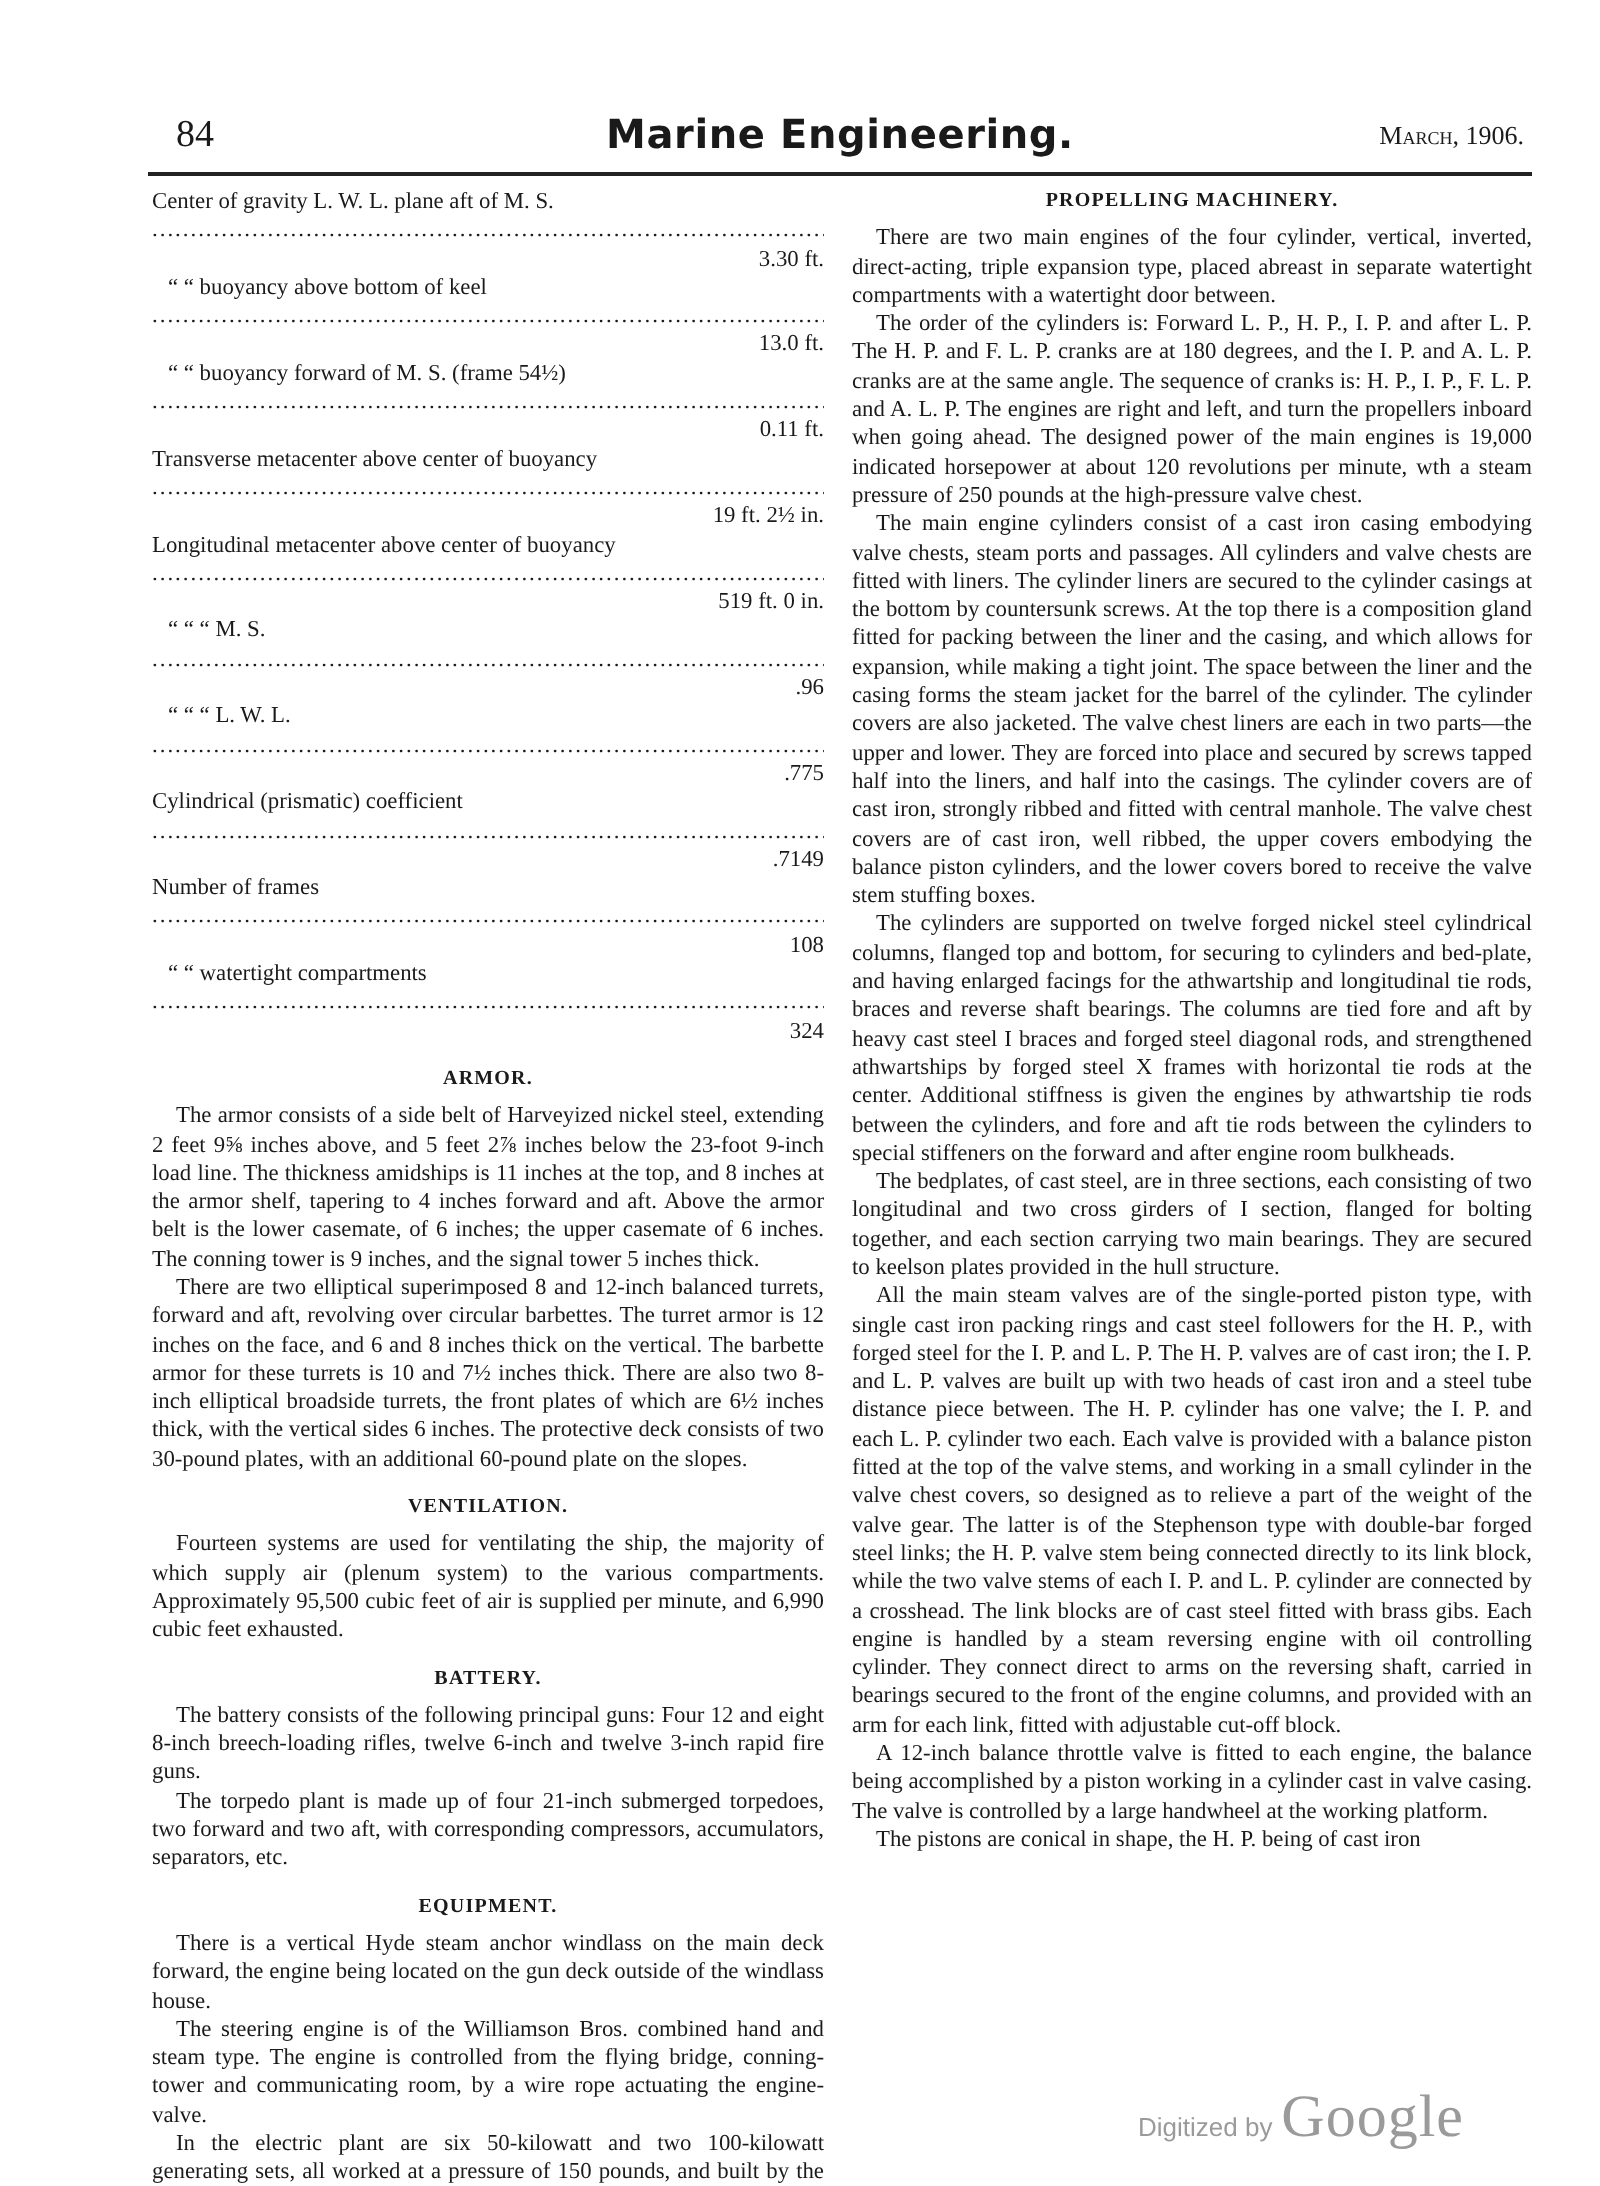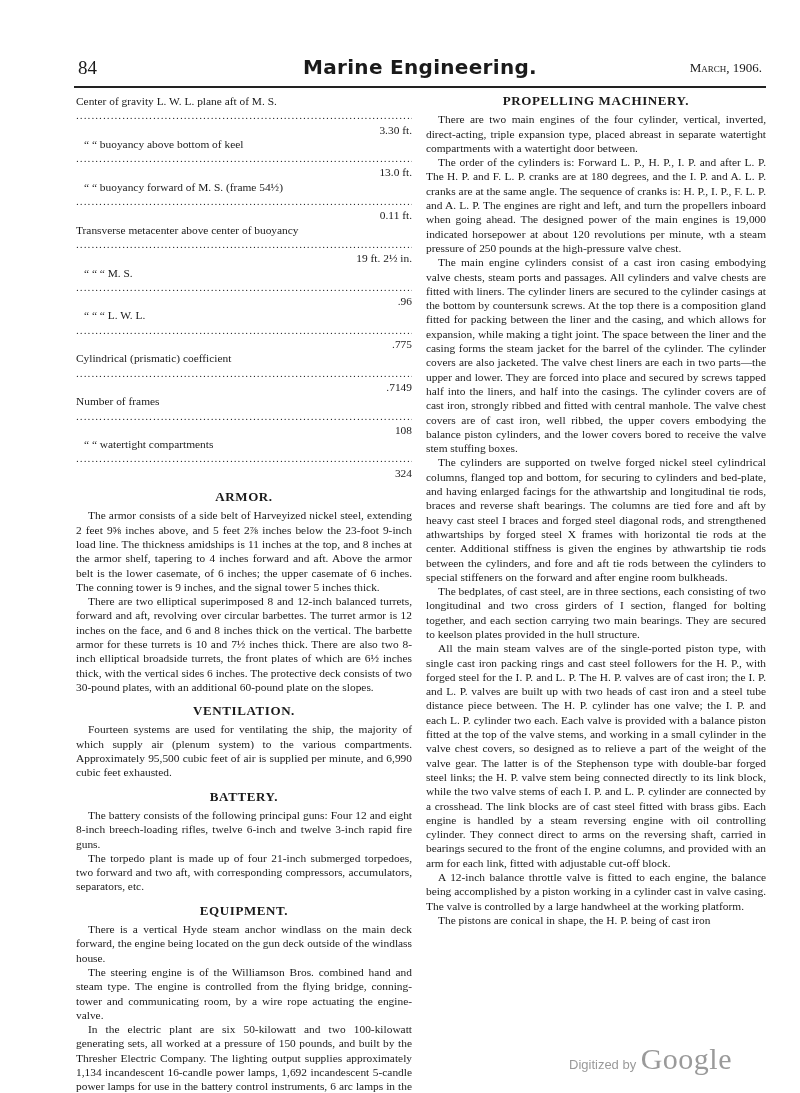--- a/index.html
+++ b/index.html
@@ -1,34 +1,34 @@
 <!DOCTYPE html>
 <html><head>
 <meta charset="utf-8">
 <style>
   html, body { margin:0; padding:0; background:#ffffff; }
   body { width:800px; height:1093px; position:relative; overflow:hidden;
          font-family:"Liberation Serif","DejaVu Serif",serif; color:#1a1a1a; }
   .header { position:absolute; left:74px; top:55px; width:692px; height:30px; }
-  .pagenum { position:absolute; left:4px; top:2px; font-size:19px; }
+  .pagenum { position:absolute; left:14px; top:2px; font-size:19px; }
   .journal { position:absolute; left:0; width:100%; top:0; text-align:center;
              font-family:"DejaVu Sans","Liberation Sans",sans-serif; font-weight:bold; font-size:20px; letter-spacing:0.3px; }
   .date { position:absolute; right:4px; top:5px; font-size:13px; font-variant:small-caps; }
   .rule { position:absolute; left:74px; top:86px; width:692px; height:2px; background:#222; }
   .col { position:absolute; top:94px; font-size:11.4px; line-height:14.3px; text-align:justify; }
   .col.left { left:76px; width:336px; }
   .col.right { left:426px; width:340px; }
   .spec { display:flex; white-space:nowrap;flex-direction:column; }
   .spec .lbl { flex:0 0 auto; }
   .spec .dots { flex:1 1 auto; overflow:hidden; letter-spacing:1px; }
   .spec .dots::before { content:"...................................................................................................."; }
   .spec .val { flex:0 0 auto; text-align:right; padding-left:2px; }
   .spec.ind1 .lbl { padding-left:8px; }
   .spec.ind2 .lbl { padding-left:8px; }
-  .heading { text-align:center; font-size:13px; font-weight:bold; letter-spacing:0.6px; margin:10px 0 4px 0; }
+  .heading { text-align:center; font-size:10px; font-weight:bold; letter-spacing:0.6px; margin:10px 0 4px 0; }
   .col.right .heading:first-child { margin-top:0; }
   p { margin:0; text-indent:12px; }
   .footer { position:absolute; left:569px; top:1042px; color:#9a9a9a; font-family:"Liberation Sans",sans-serif; }
   .footer .by { font-size:13px; vertical-align:baseline; }
   .footer .g { font-family:"Liberation Serif",serif; font-size:30px; letter-spacing:0.5px; }
 </style>
 </head>
 <body>
 
 <div class="header">
@@ -52,20 +52,25 @@
       </div>
     <div class="spec ind1">
         <span class="lbl">“   “  buoyancy forward of M. S. (frame 54½)</span>
         <span class="dots"></span>
         <span class="val">0.11 ft.</span>
       </div>
     <div class="spec">
         <span class="lbl">Transverse metacenter above center of buoyancy</span>
         <span class="dots"></span>
         <span class="val">19 ft. 2½ in.</span>
+      </div>
+    <div class="spec">
+        <span class="lbl">Longitudinal metacenter above center of buoyancy</span>
+        <span class="dots"></span>
+        <span class="val">519 ft. 0 in.</span>
       </div>
     <div class="spec ind2">
         <span class="lbl">“        “        “      M. S.</span>
         <span class="dots"></span>
         <span class="val">.96</span>
       </div>
     <div class="spec ind2">
         <span class="lbl">“        “        “      L. W. L.</span>
         <span class="dots"></span>
         <span class="val">.775</span>

